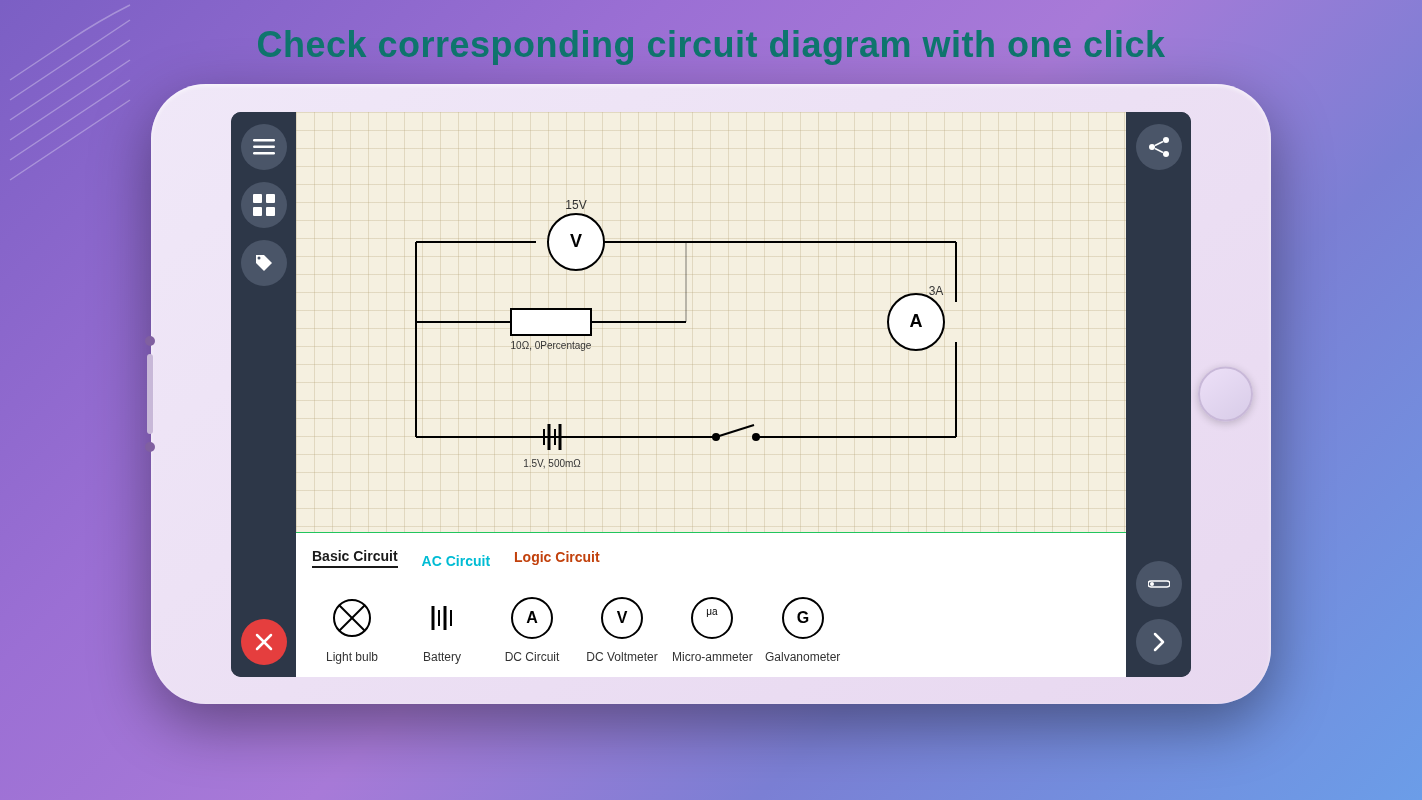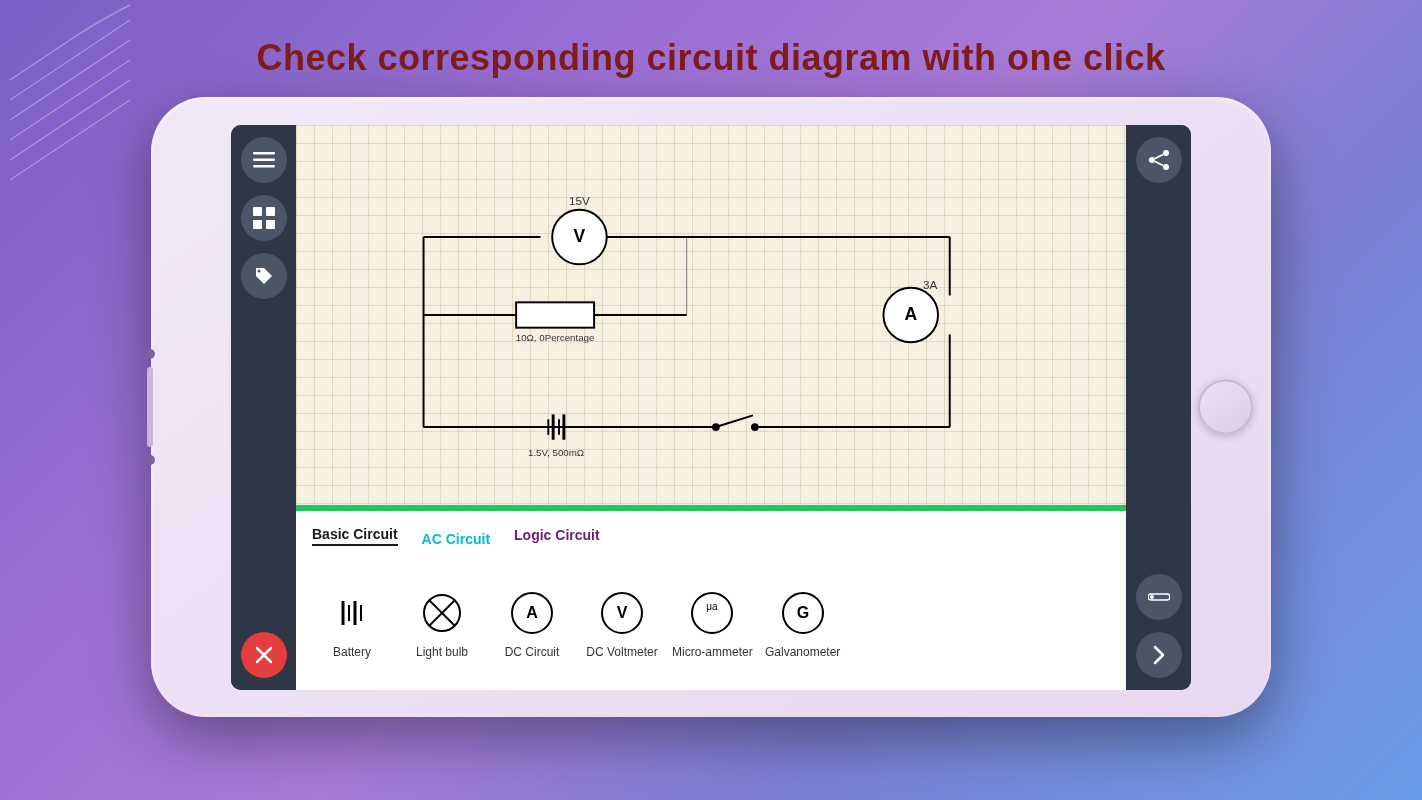--- a/index.html
+++ b/index.html
@@ -20,24 +20,24 @@
     .wave-decoration {
       position: absolute;
       top: 0;
       left: 0;
       width: 200px;
       height: 200px;
       opacity: 0.3;
     }
 
     .title {
-      color: #7f1d1d;
+      color: #0f766e;
       font-size: 36px;
       font-weight: 600;
-      margin-top: 37px;
+      margin-top: 24px;
       margin-bottom: 18px;
       text-align: center;
       letter-spacing: 0.5px;
     }
 
     
     .device {
       width: 1120px;
       height: 620px;
       background: linear-gradient(145deg, #f0e8f8 0%, #e8d8f0 100%);
@@ -178,23 +178,23 @@
     
     .circuit-svg {
       position: absolute;
       top: 0; left: 0;
       width: 100%;
       height: 100%;
     }
 
     
     .bottom-panel {
-      height: 185px;
+      height: 145px;
       background: white;
-      border-top: 6px solid #22c55e;
+      border-top: 1px solid #22c55e;
       display: flex;
       flex-direction: column;
     }
 
     .circuit-tabs {
       display: flex;
       gap: 24px;
       padding: 10px 16px 6px;
       align-items: center;
     }
@@ -206,21 +206,21 @@
     }
     .tab.active {
       color: #1a1a1a;
       border-bottom: 2px solid #1a1a1a;
     }
     .tab.cyan {
       color: #00bcd4;
       margin-top: 8px;
     }
     .tab.purple {
-      color: #701a75;
+      color: #c2410c;
       text-align: center;
     }
 
     .components-row {
       display: flex;
       align-items: center;
       padding: 6px 16px;
       gap: 10px;
       flex: 1;
     }
@@ -367,39 +367,39 @@
         <div class="circuit-tabs">
           <span class="tab active">Basic Circuit</span>
           <span class="tab cyan">AC Circuit</span>
           <span class="tab purple">Logic Circuit</span>
         </div>
 
         <div class="components-row">
 
           <div class="component-item">
             <div class="component-icon">
+              <svg width="50" height="50" viewBox="0 0 50 50">
+                <circle cx="25" cy="25" r="18" fill="white" stroke="black" stroke-width="2"></circle>
+                <line x1="12" y1="12" x2="38" y2="38" stroke="black" stroke-width="2"></line>
+                <line x1="38" y1="12" x2="12" y2="38" stroke="black" stroke-width="2"></line>
+              </svg>
+            </div>
+            <span class="component-label">Light bulb</span>
+          </div>
+
+          <div class="component-item">
+            <div class="component-icon">
               <svg width="50" height="40" viewBox="0 0 50 40">
                 <line x1="16" y1="8" x2="16" y2="32" stroke="black" stroke-width="3"></line>
                 <line x1="22" y1="12" x2="22" y2="28" stroke="black" stroke-width="2"></line>
                 <line x1="28" y1="8" x2="28" y2="32" stroke="black" stroke-width="3"></line>
                 <line x1="34" y1="12" x2="34" y2="28" stroke="black" stroke-width="2"></line>
               </svg>
             </div>
             <span class="component-label">Battery</span>
-          </div>
-
-          <div class="component-item">
-            <div class="component-icon">
-              <svg width="50" height="50" viewBox="0 0 50 50">
-                <circle cx="25" cy="25" r="18" fill="white" stroke="black" stroke-width="2"></circle>
-                <line x1="12" y1="12" x2="38" y2="38" stroke="black" stroke-width="2"></line>
-                <line x1="38" y1="12" x2="12" y2="38" stroke="black" stroke-width="2"></line>
-              </svg>
-            </div>
-            <span class="component-label">Light bulb</span>
           </div>
 
           <div class="component-item">
             <div class="component-icon">
               <svg width="50" height="50" viewBox="0 0 50 50">
                 <circle cx="25" cy="25" r="20" fill="white" stroke="black" stroke-width="2"></circle>
                 <text x="25" y="30" text-anchor="middle" font-size="16" font-weight="bold" fill="black">A</text>
               </svg>
             </div>
             <span class="component-label">DC Circuit</span>

